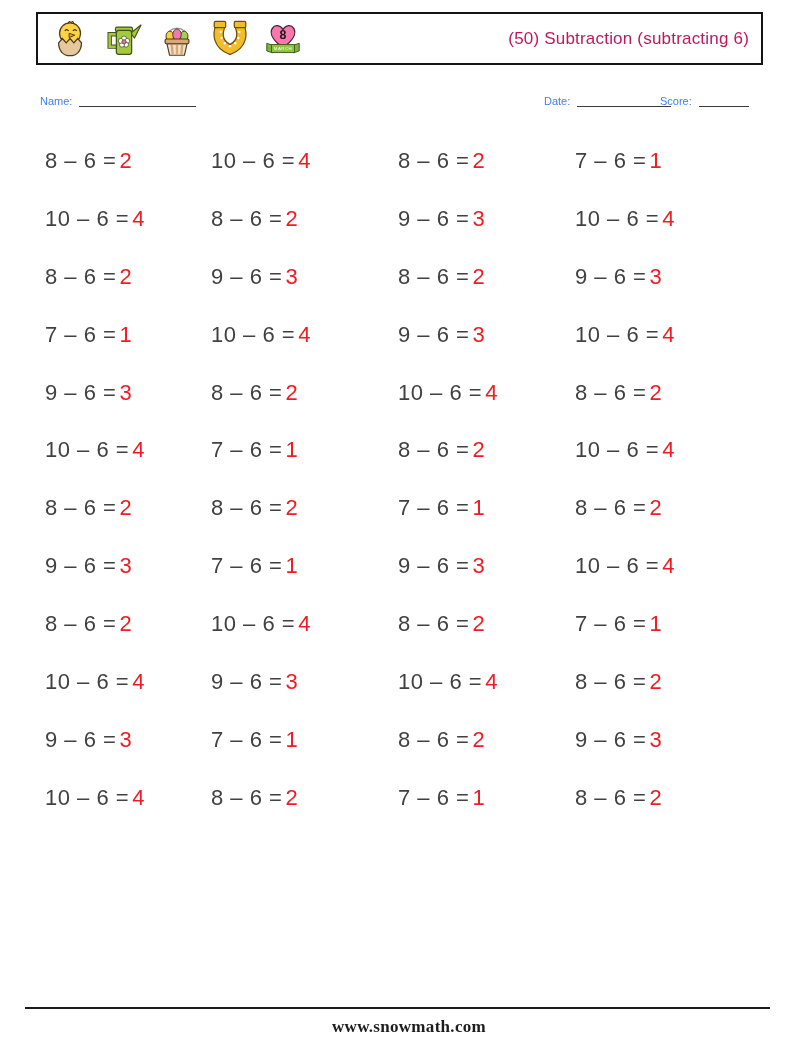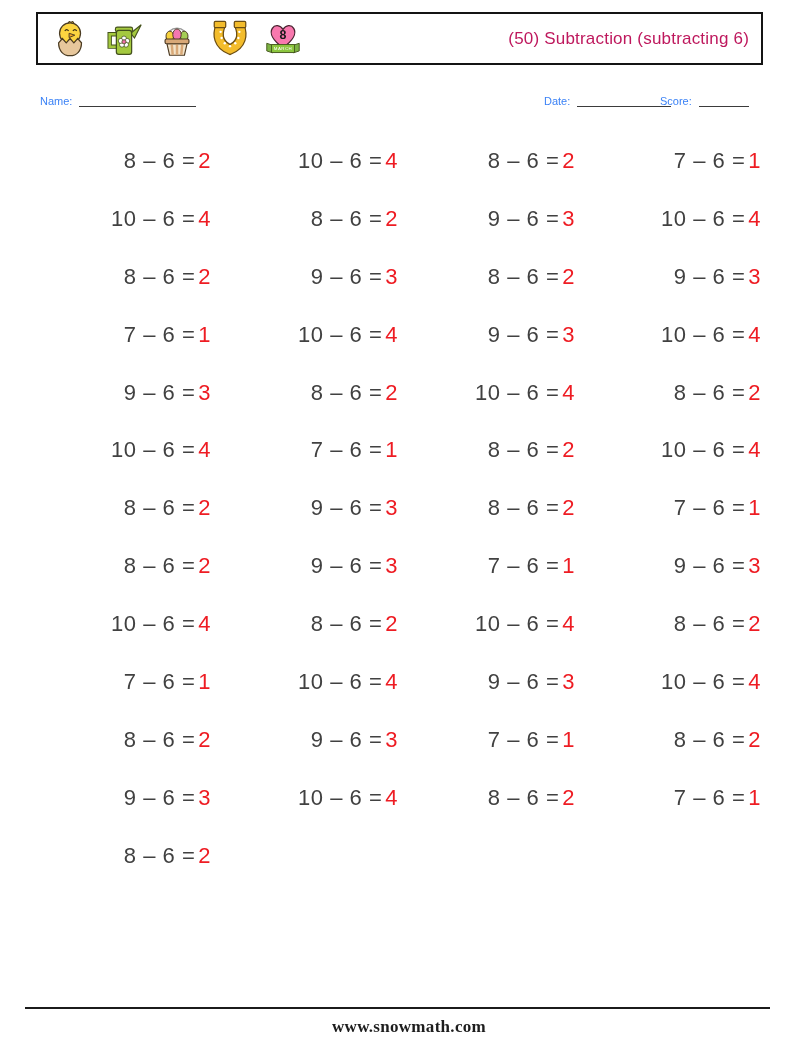--- a/index.html
+++ b/index.html
@@ -32,21 +32,20 @@
     border-bottom:1.6px solid #3b3b3b; margin-left:7px;
   }
   .blank-name  { width:117px; }
   .blank-date  { width:94px; }
   .blank-score { width:50px; }
   
   .problems {
     position:absolute; left:45px; top:147px; width:716px;
     display:grid; grid-template-columns:166px 187px 177px 1fr;
     grid-auto-rows:57.9px;
-    text-align:right;
   }
   .problem {
     font-size:22px; line-height:27px; color:var(--problem-color,#414141);
     letter-spacing:0.5px; white-space:nowrap;
   }
   .problem .ans { color:var(--answer-color,#ee1c23); margin-left:3px; }
   
   .footer-line {
     position:absolute; left:25px; right:24px; top:1007px;
     border-top:2px solid #1b1b1b;
@@ -155,21 +154,20 @@
       <div class="problem"><span>10 – 6 =</span><span class="ans">4</span></div>
       <div class="problem"><span>9 – 6 =</span><span class="ans">3</span></div>
       <div class="problem"><span>8 – 6 =</span><span class="ans">2</span></div>
       <div class="problem"><span>10 – 6 =</span><span class="ans">4</span></div>
       <div class="problem"><span>8 – 6 =</span><span class="ans">2</span></div>
       <div class="problem"><span>10 – 6 =</span><span class="ans">4</span></div>
       <div class="problem"><span>7 – 6 =</span><span class="ans">1</span></div>
       <div class="problem"><span>8 – 6 =</span><span class="ans">2</span></div>
       <div class="problem"><span>10 – 6 =</span><span class="ans">4</span></div>
       <div class="problem"><span>8 – 6 =</span><span class="ans">2</span></div>
-      <div class="problem"><span>9 – 6 =</span><span class="ans">3</span></div>
       <div class="problem"><span>8 – 6 =</span><span class="ans">2</span></div>
       <div class="problem"><span>7 – 6 =</span><span class="ans">1</span></div>
       <div class="problem"><span>8 – 6 =</span><span class="ans">2</span></div>
       <div class="problem"><span>9 – 6 =</span><span class="ans">3</span></div>
       <div class="problem"><span>7 – 6 =</span><span class="ans">1</span></div>
       <div class="problem"><span>9 – 6 =</span><span class="ans">3</span></div>
       <div class="problem"><span>10 – 6 =</span><span class="ans">4</span></div>
       <div class="problem"><span>8 – 6 =</span><span class="ans">2</span></div>
       <div class="problem"><span>10 – 6 =</span><span class="ans">4</span></div>
       <div class="problem"><span>8 – 6 =</span><span class="ans">2</span></div>

